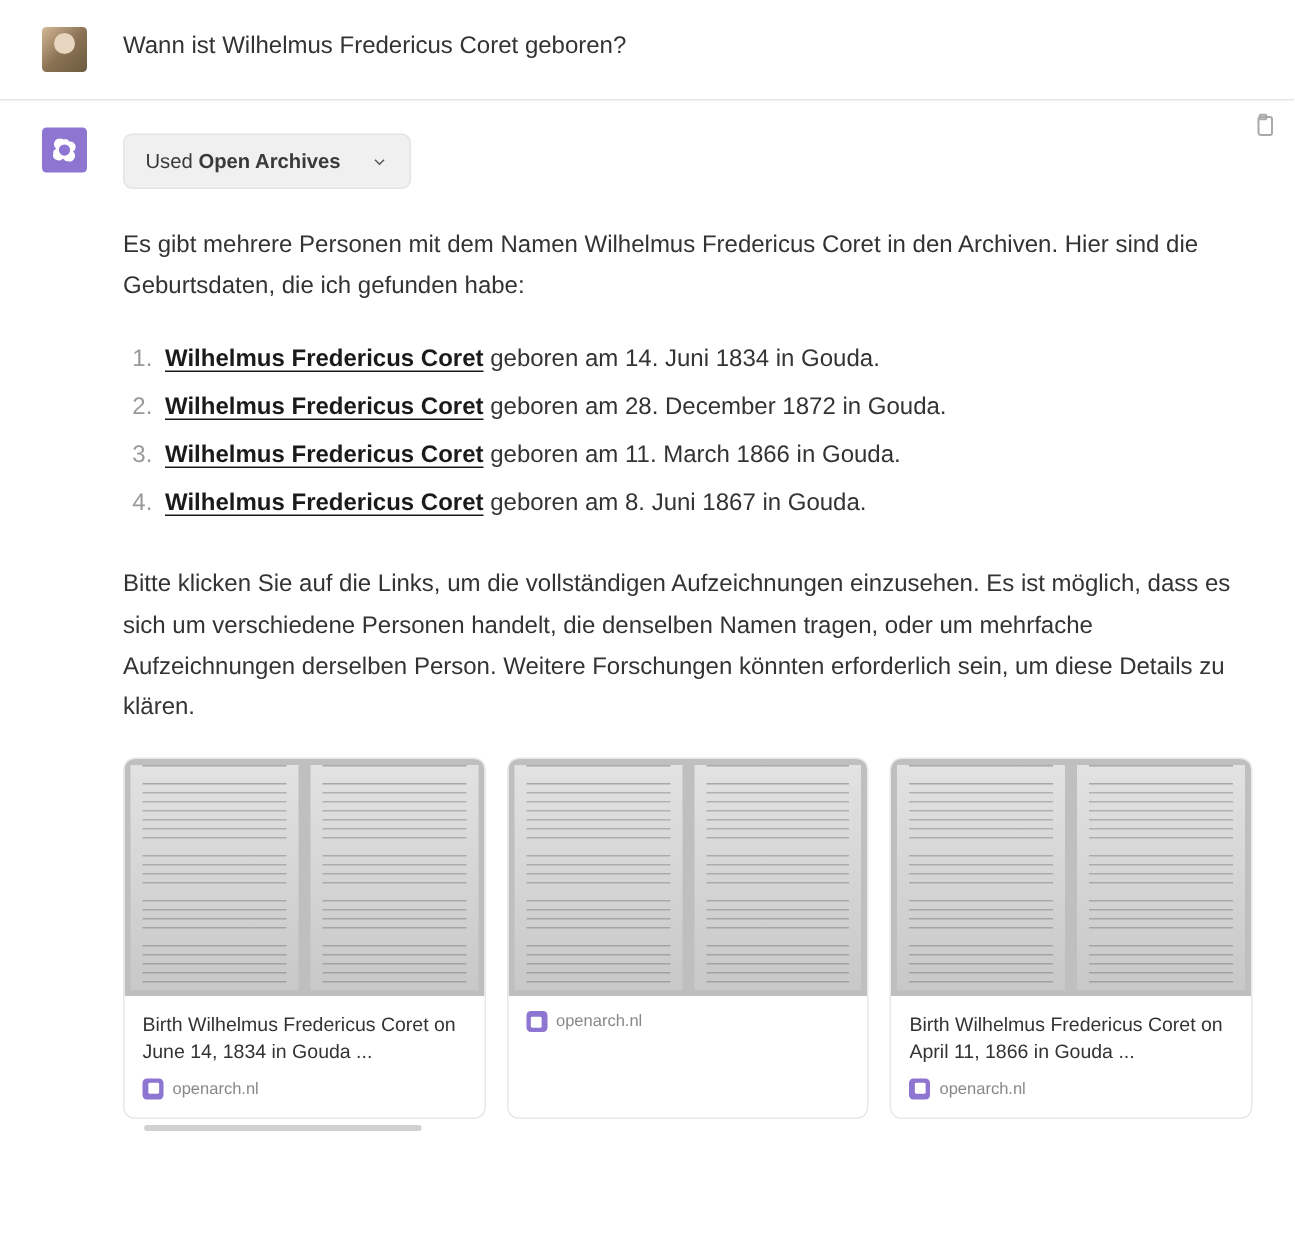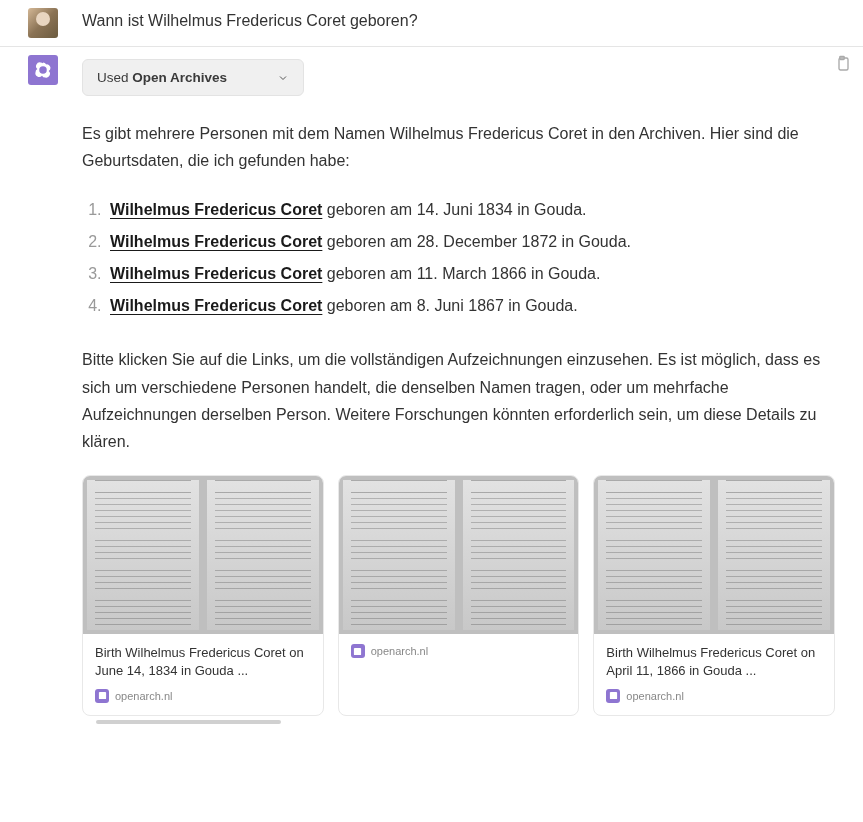--- a/index.html
+++ b/index.html
@@ -4,21 +4,21 @@
 <style>
   * { box-sizing: border-box; margin: 0; padding: 0; }
   body {
     font-family: -apple-system, BlinkMacSystemFont, "Segoe UI", Helvetica, Arial, sans-serif;
     background: #ffffff;
     color: #333;
     width: 863px;
   }
   .message {
     display: flex;
-    padding: 8px 28px;
+    padding: 18px 28px;
     gap: 24px;
   }
   .user-message {
     border-bottom: 1px solid #e5e5e5;
   }
   .assistant-message {
     padding-bottom: 28px;
   }
   .avatar {
     width: 30px;
@@ -61,21 +61,21 @@
     font-size: 16px;
     color: #333;
   }
   .tool-chip {
     display: flex;
     align-items: center;
     background: #f0f0f0;
     border: 1px solid #e3e3e3;
     border-radius: 6px;
     padding: 10px 14px;
-    width: 222px;
+    width: 192px;
     margin-bottom: 24px;
     cursor: pointer;
     font-size: 13.5px;
     color: #3a3a3a;
   }
   .tool-chip .label { flex: 1; }
   .tool-chip .caret {
     width: 12px;
     height: 12px;
   }

